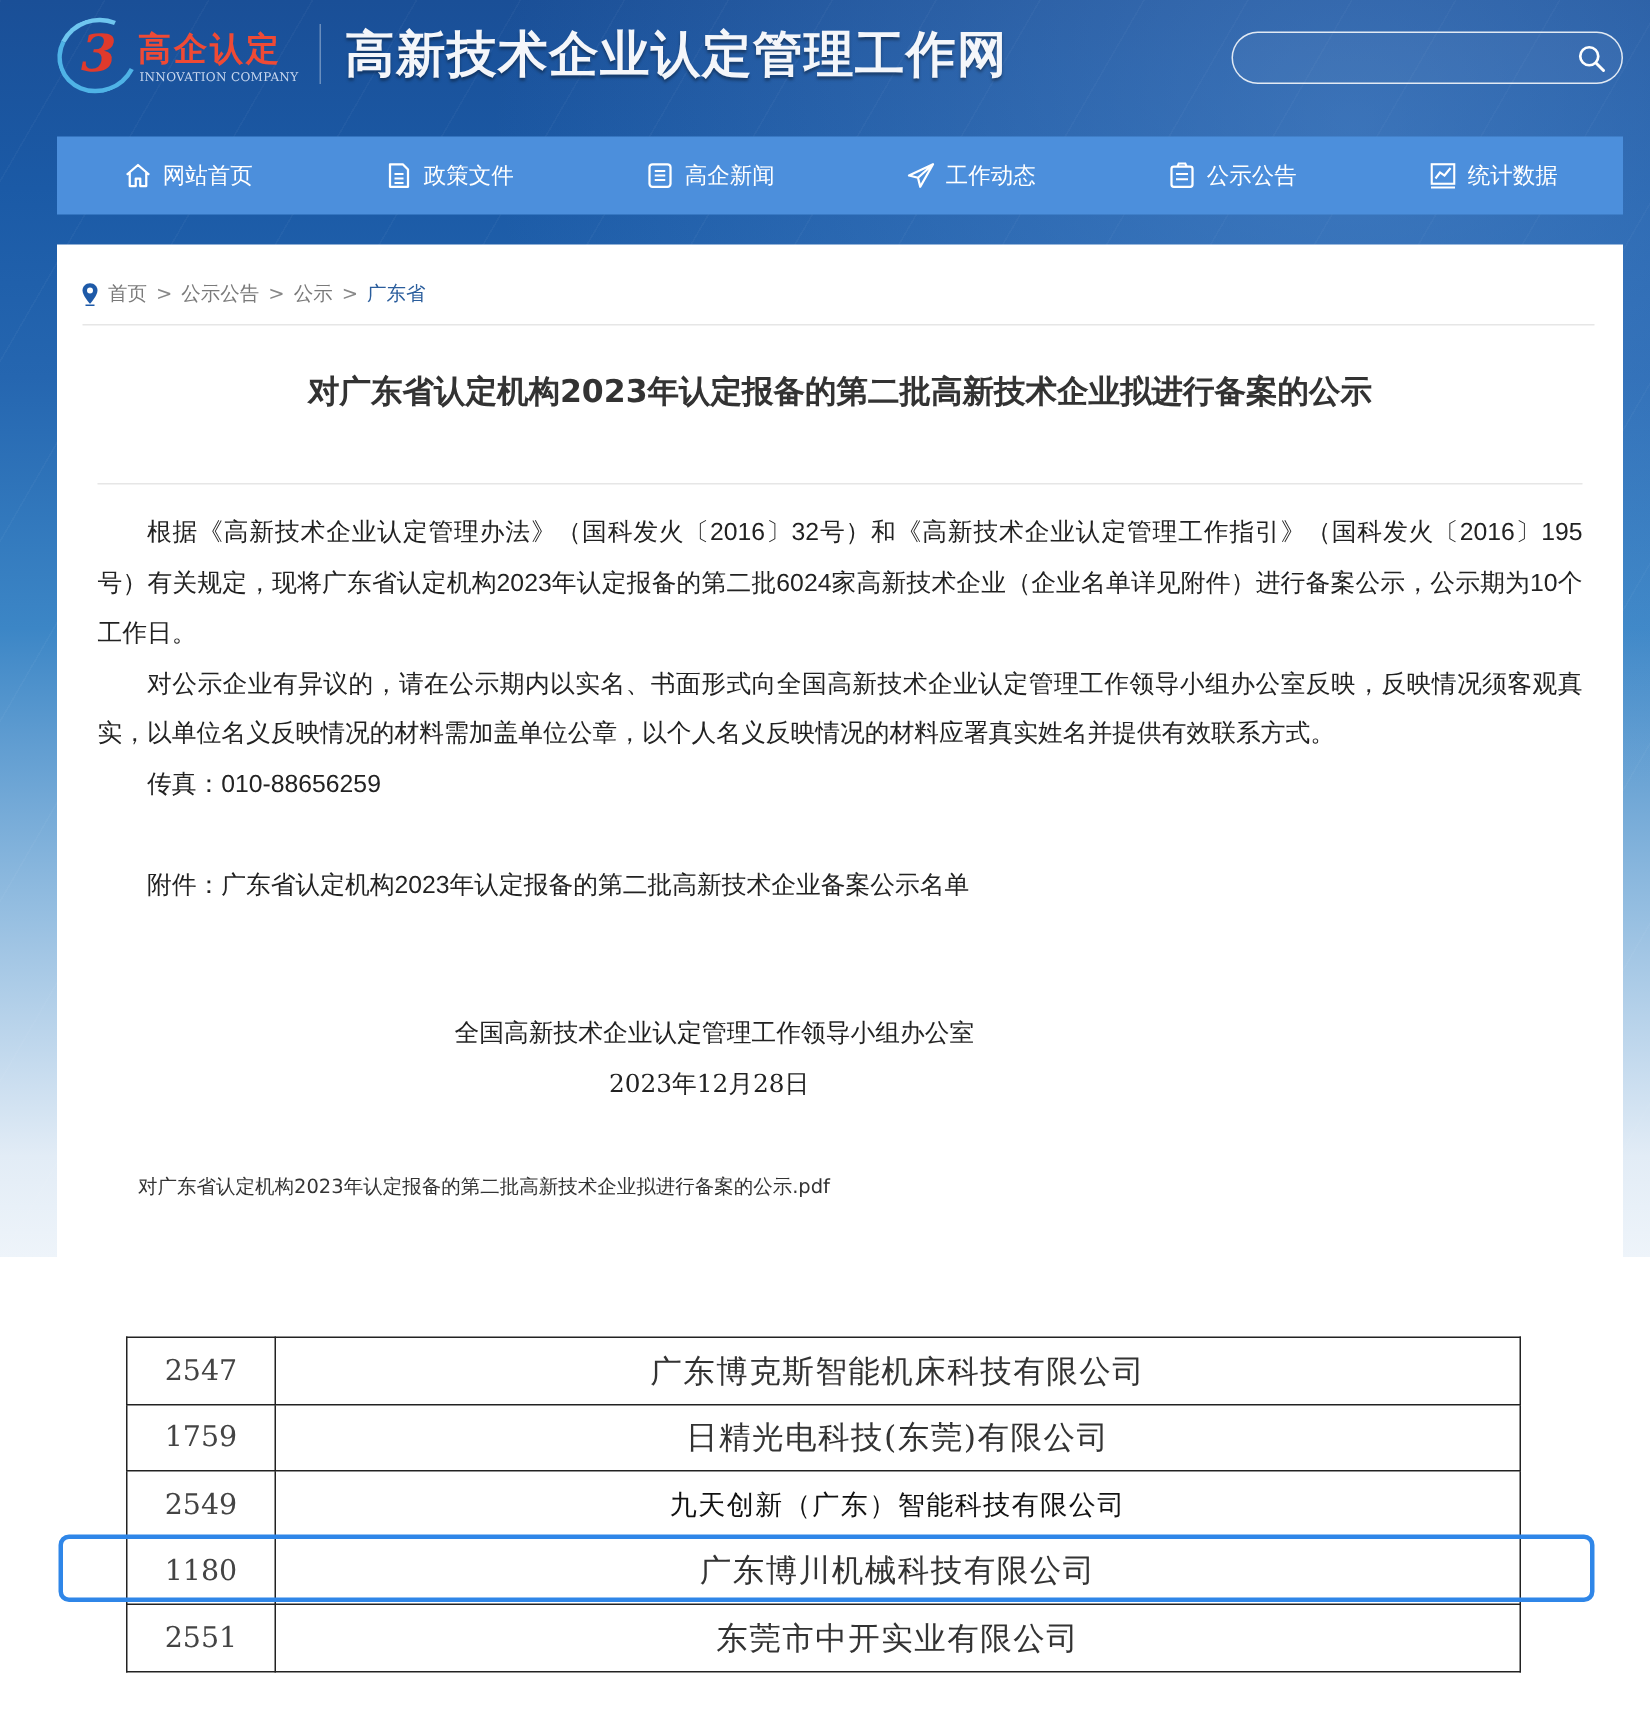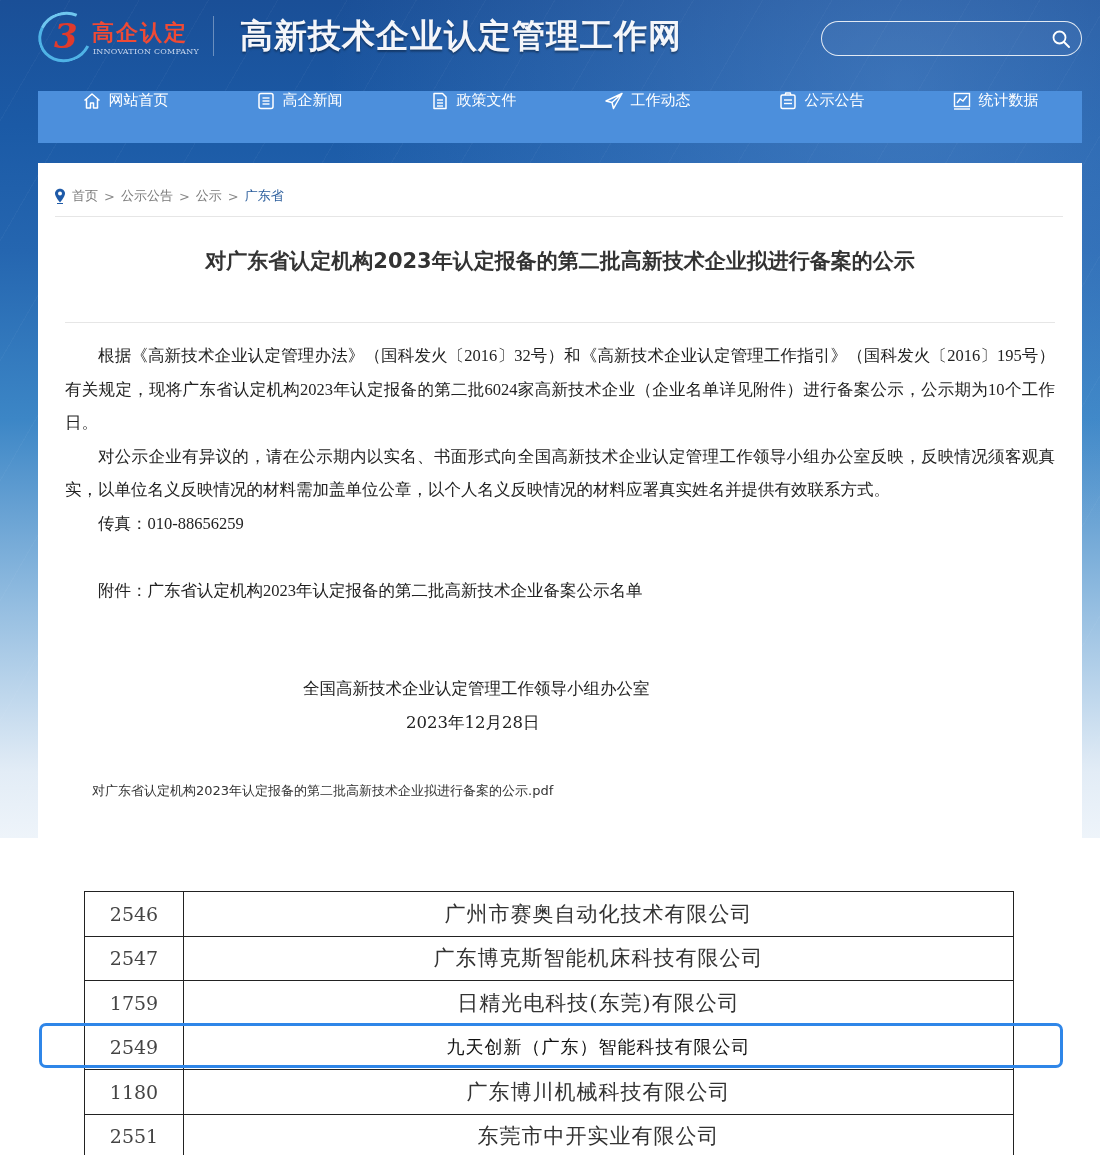--- a/index.html
+++ b/index.html
@@ -38,41 +38,41 @@
     letter-spacing: 2px; font-family: "DejaVu Sans", sans-serif;
   }
   .logo .en {
     position: absolute; left: 57px; top: 39px; color: #c8d7ee; font-size: 8px;
     font-family: "DejaVu Serif", serif; letter-spacing: 0.2px; white-space: nowrap;
   }
   .logo-divider {
     position: absolute; left: 213px; top: 16px; width: 1px; height: 40px; background: rgba(255,255,255,0.35);
   }
   .site-title {
-    position: absolute; left: 240px; top: 14px; font-size: 33px; font-weight: bold; color: #f4f6fa;
+    position: absolute; left: 230px; top: 14px; font-size: 33px; font-weight: bold; color: #f4f6fa;
     letter-spacing: 1px; font-family: Liberation Sans, sans-serif;
     text-shadow: 0 2px 2px rgba(0,0,0,0.35);
   }
   .search {
     position: absolute; left: 821px; top: 21px; width: 261px; height: 35px;
     border: 1.5px solid rgba(255,255,255,0.85); border-radius: 18px; background: rgba(255,255,255,0.04);
   }
   .search input {
     position: absolute; left: 14px; top: 4px; width: 210px; height: 25px; border: none; outline: none;
     background: transparent; color: #fff; font-size: 13px;
   }
   .search .icon { position: absolute; right: 10px; top: 7px; width: 20px; height: 20px; }
 
   
   .nav {
     position: absolute; left: 38px; top: 91px; width: 1044px; height: 52px;
     background: #4c8fdc; z-index: 2; display: flex; align-items: center;
   }
   .nav-item {
-    flex: 1; display: flex; align-items: flex-start; justify-content: center; gap: 7px;
+    flex: 1; display: flex; align-items: center; justify-content: center; gap: 7px;
     color: #ffffff; font-size: 15px; height: 100%; cursor: pointer;
   }
   .nav-item svg { width: 20px; height: 20px; }
 
   
   .panel {
     position: absolute; left: 38px; top: 163px; width: 1044px; height: 675px;
     background: #ffffff; z-index: 2;
   }
   .breadcrumb {
@@ -91,21 +91,21 @@
   .meta {
     position: absolute; left: 0; top: 129px; width: 1044px; text-align: center;
     font-size: 12px; color: #777;
   }
   .meta .gap { display: inline-block; width: 30px; }
   .meta .fs { color: #2a5d9c; cursor: pointer; }
   .hr2 { position: absolute; left: 27px; top: 159px; width: 990px; height: 1px; background: #e6e6e6; }
 
   .body-text {
     position: absolute; left: 27px; top: 176px; width: 990px;
-    font-family: Liberation Serif, serif; font-size: 16.5px; color: #222;
+    font-family: Liberation Sans, sans-serif; font-size: 16.5px; color: #222;
     line-height: 33.5px;
   }
   .body-text p { text-indent: 2em; text-align: justify; }
   .body-text .blank { height: 33.5px; }
   .signoff { position: absolute; font-family: "DejaVu Serif", "Liberation Serif", serif; font-size: 16.5px; color: #222; }
   .attach-link {
     position: absolute; left: 54px; top: 619px; font-size: 13px; color: #333; cursor: pointer;
   }
 
   
@@ -147,35 +147,35 @@
 
 <div class="nav">
   <div class="nav-item">
     <svg viewBox="0 0 20 20">
         <path d="M2.5 9.5 L10 3 L17.5 9.5 M4.5 8 V17 H8.5 V12 H11.5 V17 H15.5 V8" fill="none" stroke="#fff" stroke-width="1.5" stroke-linejoin="round"></path>
       </svg>
     <span>网站首页</span>
   </div>
   <div class="nav-item">
     <svg viewBox="0 0 20 20">
+        <path d="M4 2.5 H12.5 L16 6 V17.5 H4 Z" fill="none" stroke="#fff" stroke-width="1.5" stroke-linejoin="round"></path>
+        <line x1="7" y1="9" x2="13" y2="9" stroke="#fff" stroke-width="1.4"></line>
+        <line x1="7" y1="12" x2="13" y2="12" stroke="#fff" stroke-width="1.4"></line>
+        <line x1="7" y1="15" x2="13" y2="15" stroke="#fff" stroke-width="1.4"></line>
+      </svg>
+    <span>政策文件</span>
+  </div>
+  <div class="nav-item">
+    <svg viewBox="0 0 20 20">
         <rect x="3" y="2.5" width="14" height="15" rx="2" fill="none" stroke="#fff" stroke-width="1.5"></rect>
         <line x1="6.5" y1="7" x2="13.5" y2="7" stroke="#fff" stroke-width="1.4"></line>
         <line x1="6.5" y1="10" x2="13.5" y2="10" stroke="#fff" stroke-width="1.4"></line>
         <line x1="6.5" y1="13" x2="13.5" y2="13" stroke="#fff" stroke-width="1.4"></line>
       </svg>
     <span>高企新闻</span>
-  </div>
-  <div class="nav-item">
-    <svg viewBox="0 0 20 20">
-        <path d="M4 2.5 H12.5 L16 6 V17.5 H4 Z" fill="none" stroke="#fff" stroke-width="1.5" stroke-linejoin="round"></path>
-        <line x1="7" y1="9" x2="13" y2="9" stroke="#fff" stroke-width="1.4"></line>
-        <line x1="7" y1="12" x2="13" y2="12" stroke="#fff" stroke-width="1.4"></line>
-        <line x1="7" y1="15" x2="13" y2="15" stroke="#fff" stroke-width="1.4"></line>
-      </svg>
-    <span>政策文件</span>
   </div>
   <div class="nav-item">
     <svg viewBox="0 0 20 20">
         <path d="M18 2.5 L2 10 L8 11.5 L9.5 17.5 Z M8 11.5 L18 2.5" fill="none" stroke="#fff" stroke-width="1.5" stroke-linejoin="round"></path>
       </svg>
     <span>工作动态</span>
   </div>
   <div class="nav-item">
     <svg viewBox="0 0 20 20">
         <rect x="3" y="4" width="14" height="13.5" rx="1.5" fill="none" stroke="#fff" stroke-width="1.5"></rect>
@@ -224,24 +224,20 @@
   </div>
   <div class="signoff" style="left:232px; top:515px;margin-left:33px;">全国高新技术企业认定管理工作领导小组办公室</div>
   <div class="signoff" style="left:368px; top:549px;">2023年12月28日</div>
 
   <div class="attach-link">对广东省认定机构2023年认定报备的第二批高新技术企业拟进行备案的公示.pdf</div>
 </div>
 
 <table class="list-table">
   <tbody>
     <tr>
-      <td class="no">2546</td>
-      <td class="name">广州市赛奥自动化技术有限公司</td>
-    </tr>
-    <tr>
       <td class="no">2547</td>
       <td class="name">广东博克斯智能机床科技有限公司</td>
     </tr>
     <tr>
       <td class="no">1759</td>
       <td class="name">日精光电科技(东莞)有限公司</td>
     </tr>
     <tr class="hl">
       <td class="no">2549</td>
       <td class="name">九天创新（广东）智能科技有限公司</td>

